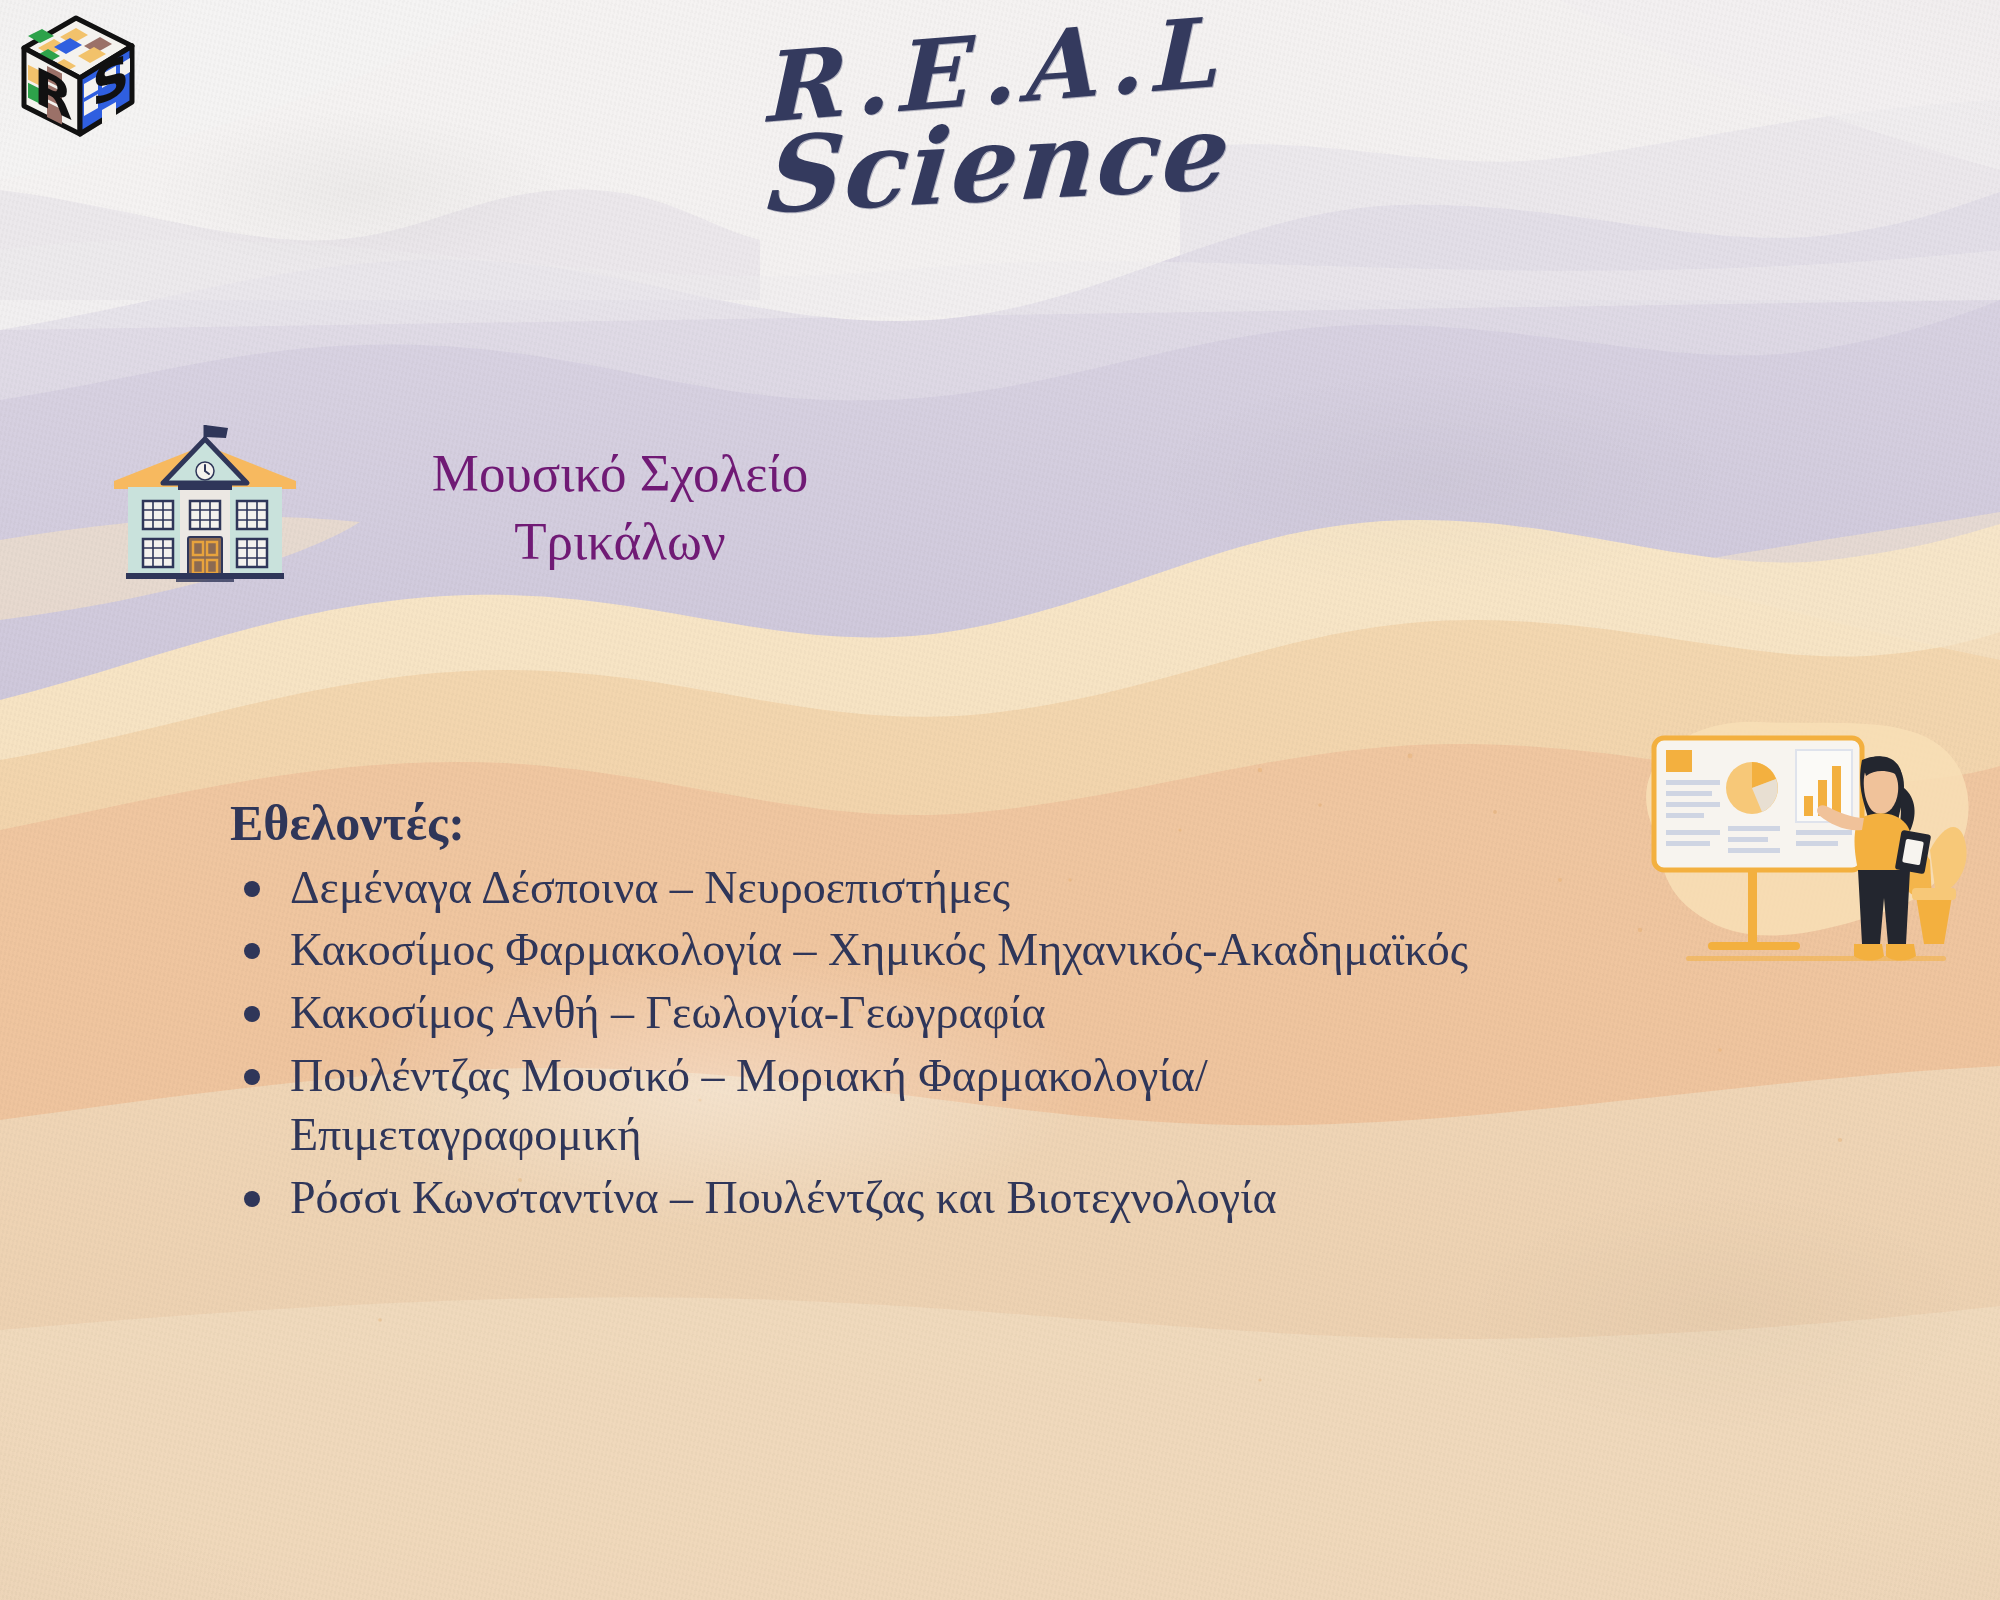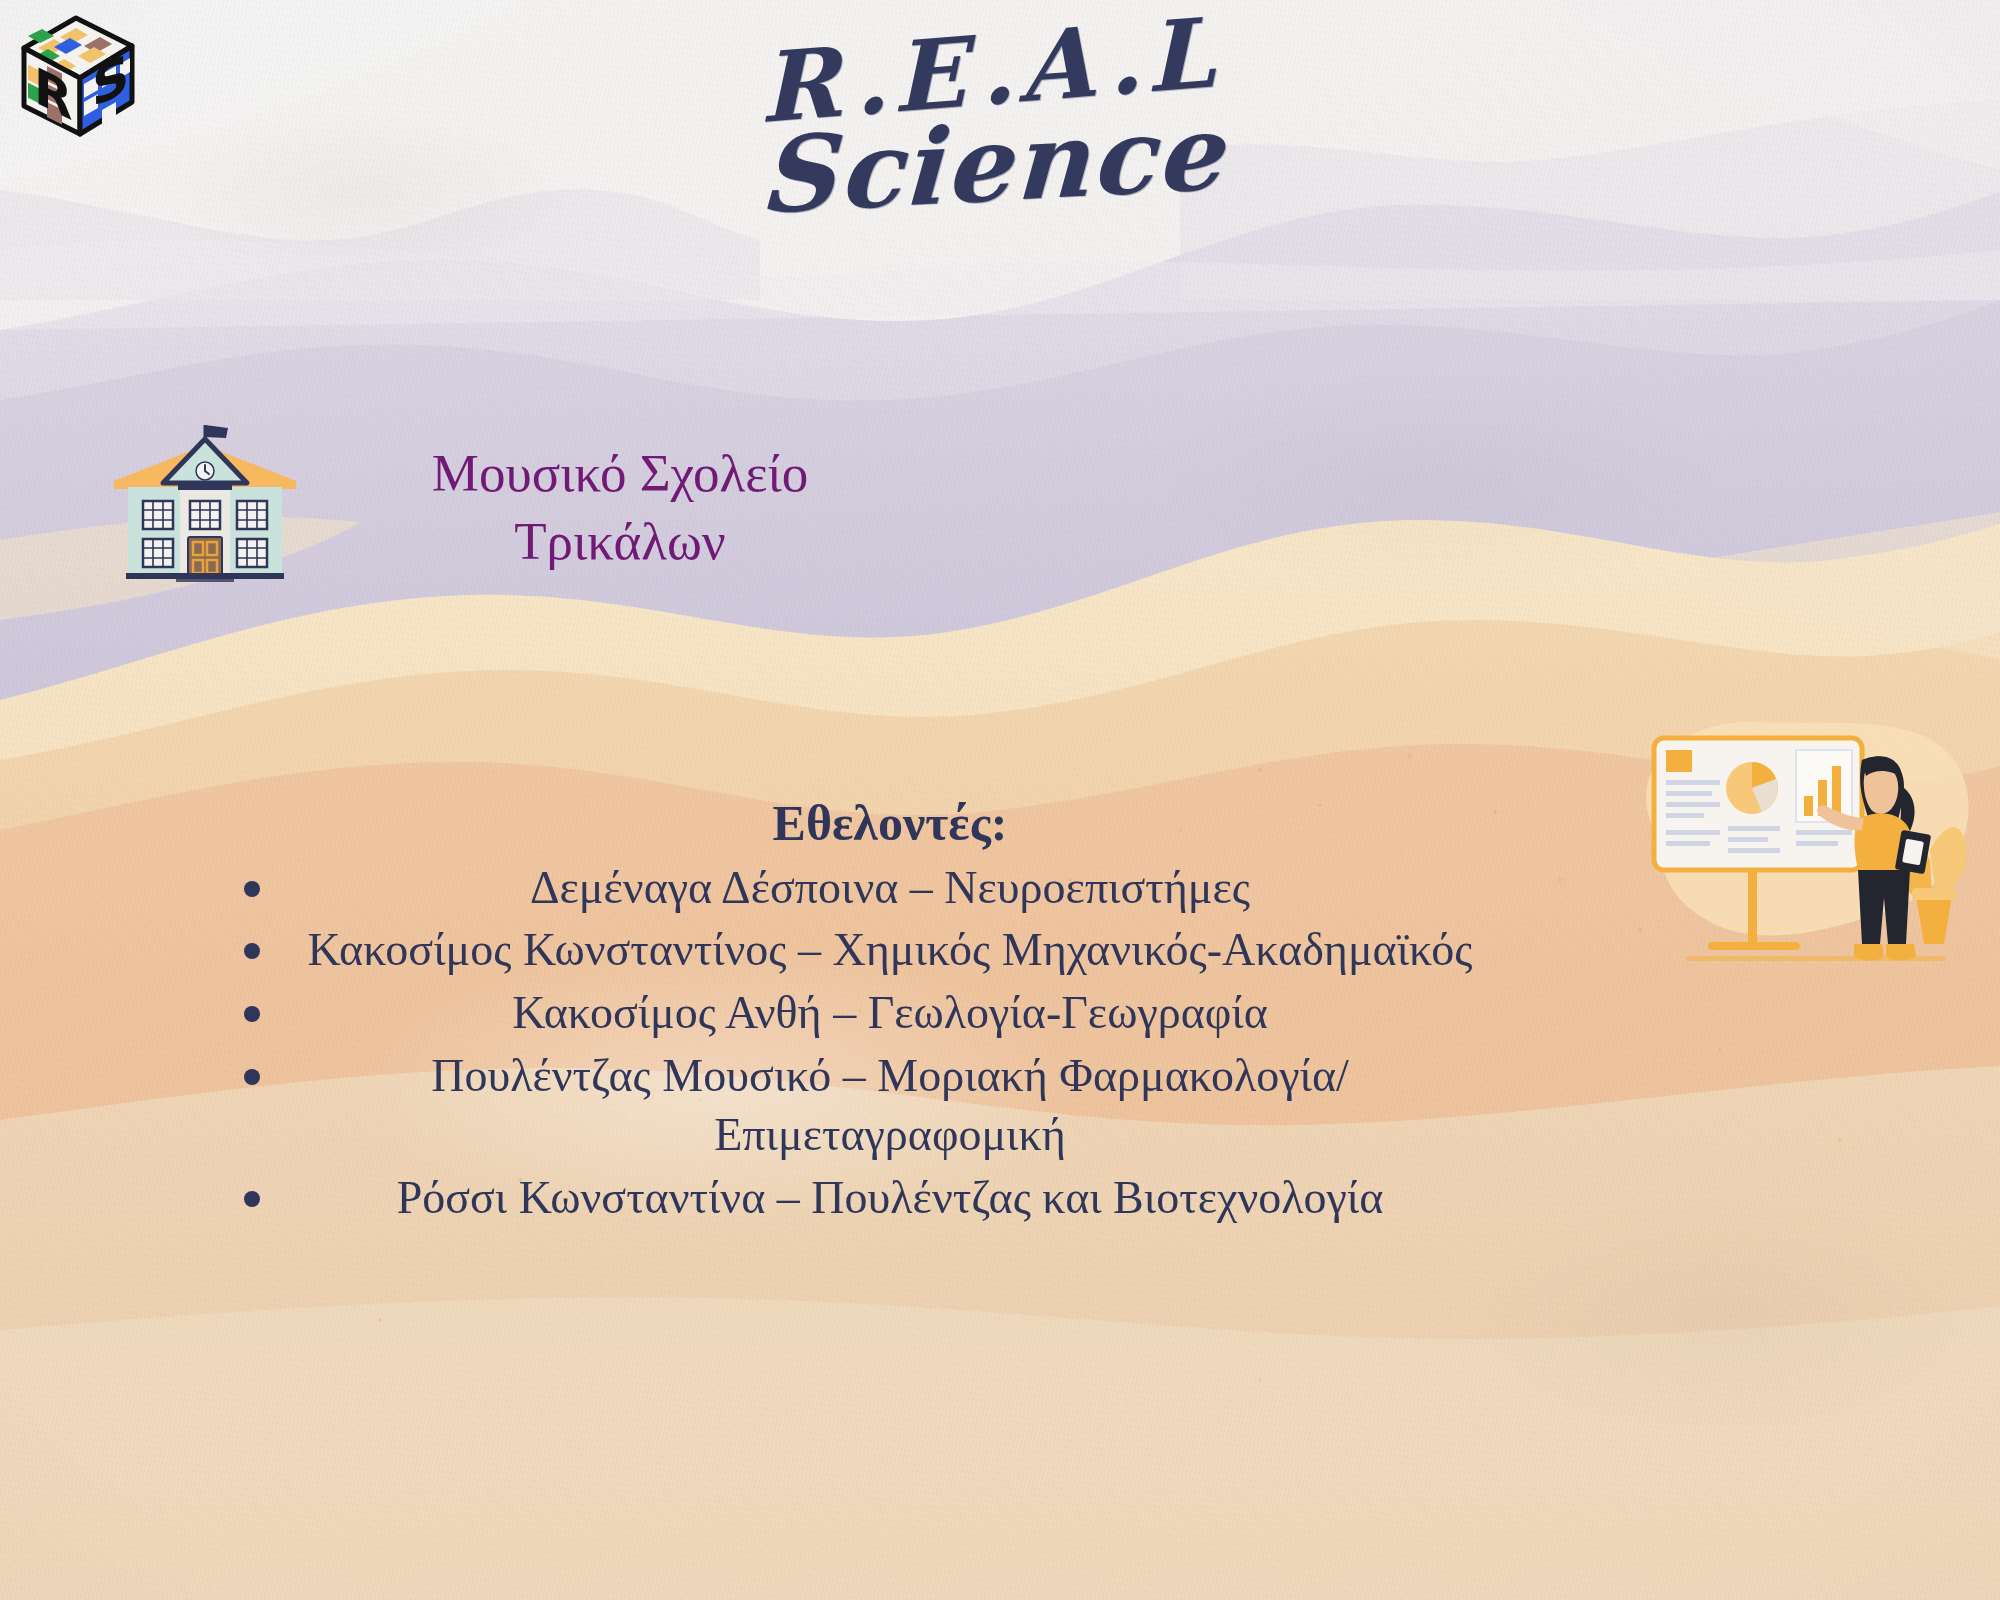--- a/index.html
+++ b/index.html
@@ -92,21 +92,20 @@
   }
 
   .presenter-art { position: absolute; left: 1630px; top: 700px; width: 350px; height: 320px; }
 
   .volunteers {
     position: absolute;
     left: 230px; top: 795px;
     width: 1320px;
     color: #2f3659;
     font-family: "Liberation Serif", serif;
-    text-align: center;
   }
   .vol-heading {
     font-size: 50px;
     font-weight: 700;
     line-height: 1.15;
     margin-bottom: 6px;
   }
   .vol-list { list-style: none; margin: 0; padding: 0; }
   .vol-item {
     position: relative;
@@ -388,21 +387,21 @@
 
   <div class="volunteers">
     <div class="vol-heading">Εθελοντές:</div>
     <ul class="vol-list">
       <li class="vol-item">
         <span class="vol-bullet"></span>
         <span class="vol-text">Δεμέναγα Δέσποινα – Νευροεπιστήμες</span>
       </li>
       <li class="vol-item">
         <span class="vol-bullet"></span>
-        <span class="vol-text">Κακοσίμος Κωνσταντίνος – Χημικός Μηχανικός-Ακαδημαϊκός</span>
+        <span class="vol-text">Κακοσίμος Φαρμακολογία – Χημικός Μηχανικός-Ακαδημαϊκός</span>
       </li>
       <li class="vol-item">
         <span class="vol-bullet"></span>
         <span class="vol-text">Κακοσίμος Ανθή – Γεωλογία-Γεωγραφία</span>
       </li>
       <li class="vol-item">
         <span class="vol-bullet"></span>
         <span class="vol-text">Πουλέντζας Μουσικό – Μοριακή Φαρμακολογία/ Επιμεταγραφομική</span>
       </li>
       <li class="vol-item">

